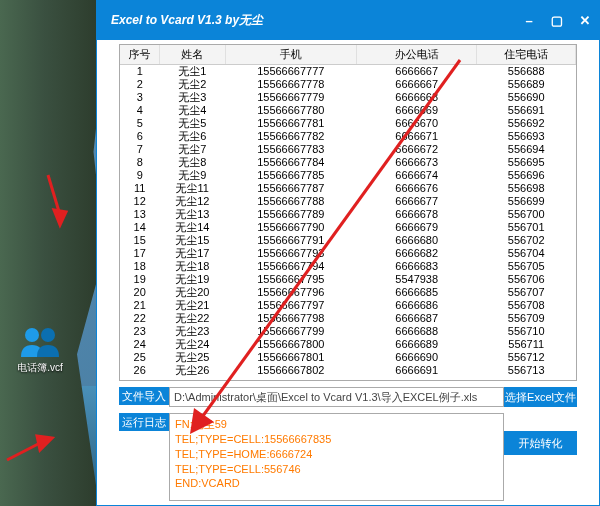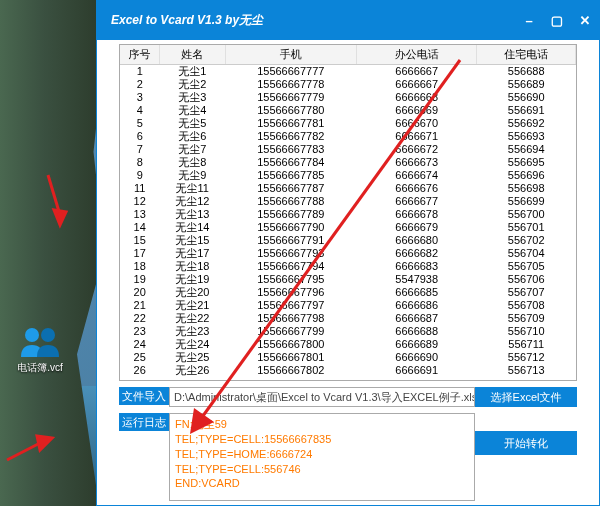--- a/index.html
+++ b/index.html
@@ -15,21 +15,21 @@
   .titlebar .spacer{flex:1}
   .titlebar .btn{width:28px;height:26px;display:flex;align-items:center;justify-content:center;font-style:normal;font-size:13px}
   .content{flex:1;padding:4px 22px;display:flex;flex-direction:column;overflow:hidden}
   .grid-wrap{flex:1;border:1px solid #aaa;overflow:auto;position:relative}
   table{width:100%;border-collapse:collapse;table-layout:fixed}
   th{font-size:11px;font-weight:normal;background:#f4f4f4;border-bottom:1px solid #ccc;border-right:1px solid #e0e0e0;padding:2px;text-align:center}
   td{font-size:11px;padding:0 4px;text-align:center;white-space:nowrap;overflow:hidden;height:13px;line-height:13px}
   .import-row,.log-row{display:flex;align-items:flex-start;margin-top:6px;}
   .lbl{width:50px;height:18px;line-height:18px;background:#0b84d8;color:#fff;text-align:center;font-size:11px;flex-shrink:0}
   .path-box{flex:1;border:1px solid #aaa;height:18px;line-height:18px;padding:0 4px;font-size:11px;color:#444;overflow:hidden;white-space:nowrap}
-  .bbtn{width:102px;height:20px;background:#0b84d8;color:#fff;text-align:center;line-height:20px;font-size:11px;flex-shrink:0;cursor:pointer}
+  .bbtn{width:73px;height:20px;background:#0b84d8;color:#fff;text-align:center;line-height:20px;font-size:11px;flex-shrink:0;cursor:pointer}
   .log-box{flex:1;border:1px solid #aaa;height:80px;padding:3px 5px;font-size:11px;color:#ff7a00;line-height:1.35;overflow:auto;position:relative}
   .col-idx{width:36px}.col-name{width:60px}.col-cell{width:120px}.col-work{width:110px}.col-home{width:90px}
   .big-arrow{position:absolute;pointer-events:none}
 </style>
 </head>
 <body>
 
 <div class="desktop">
   <div class="water"></div>
   <div class="cliff"></div>

